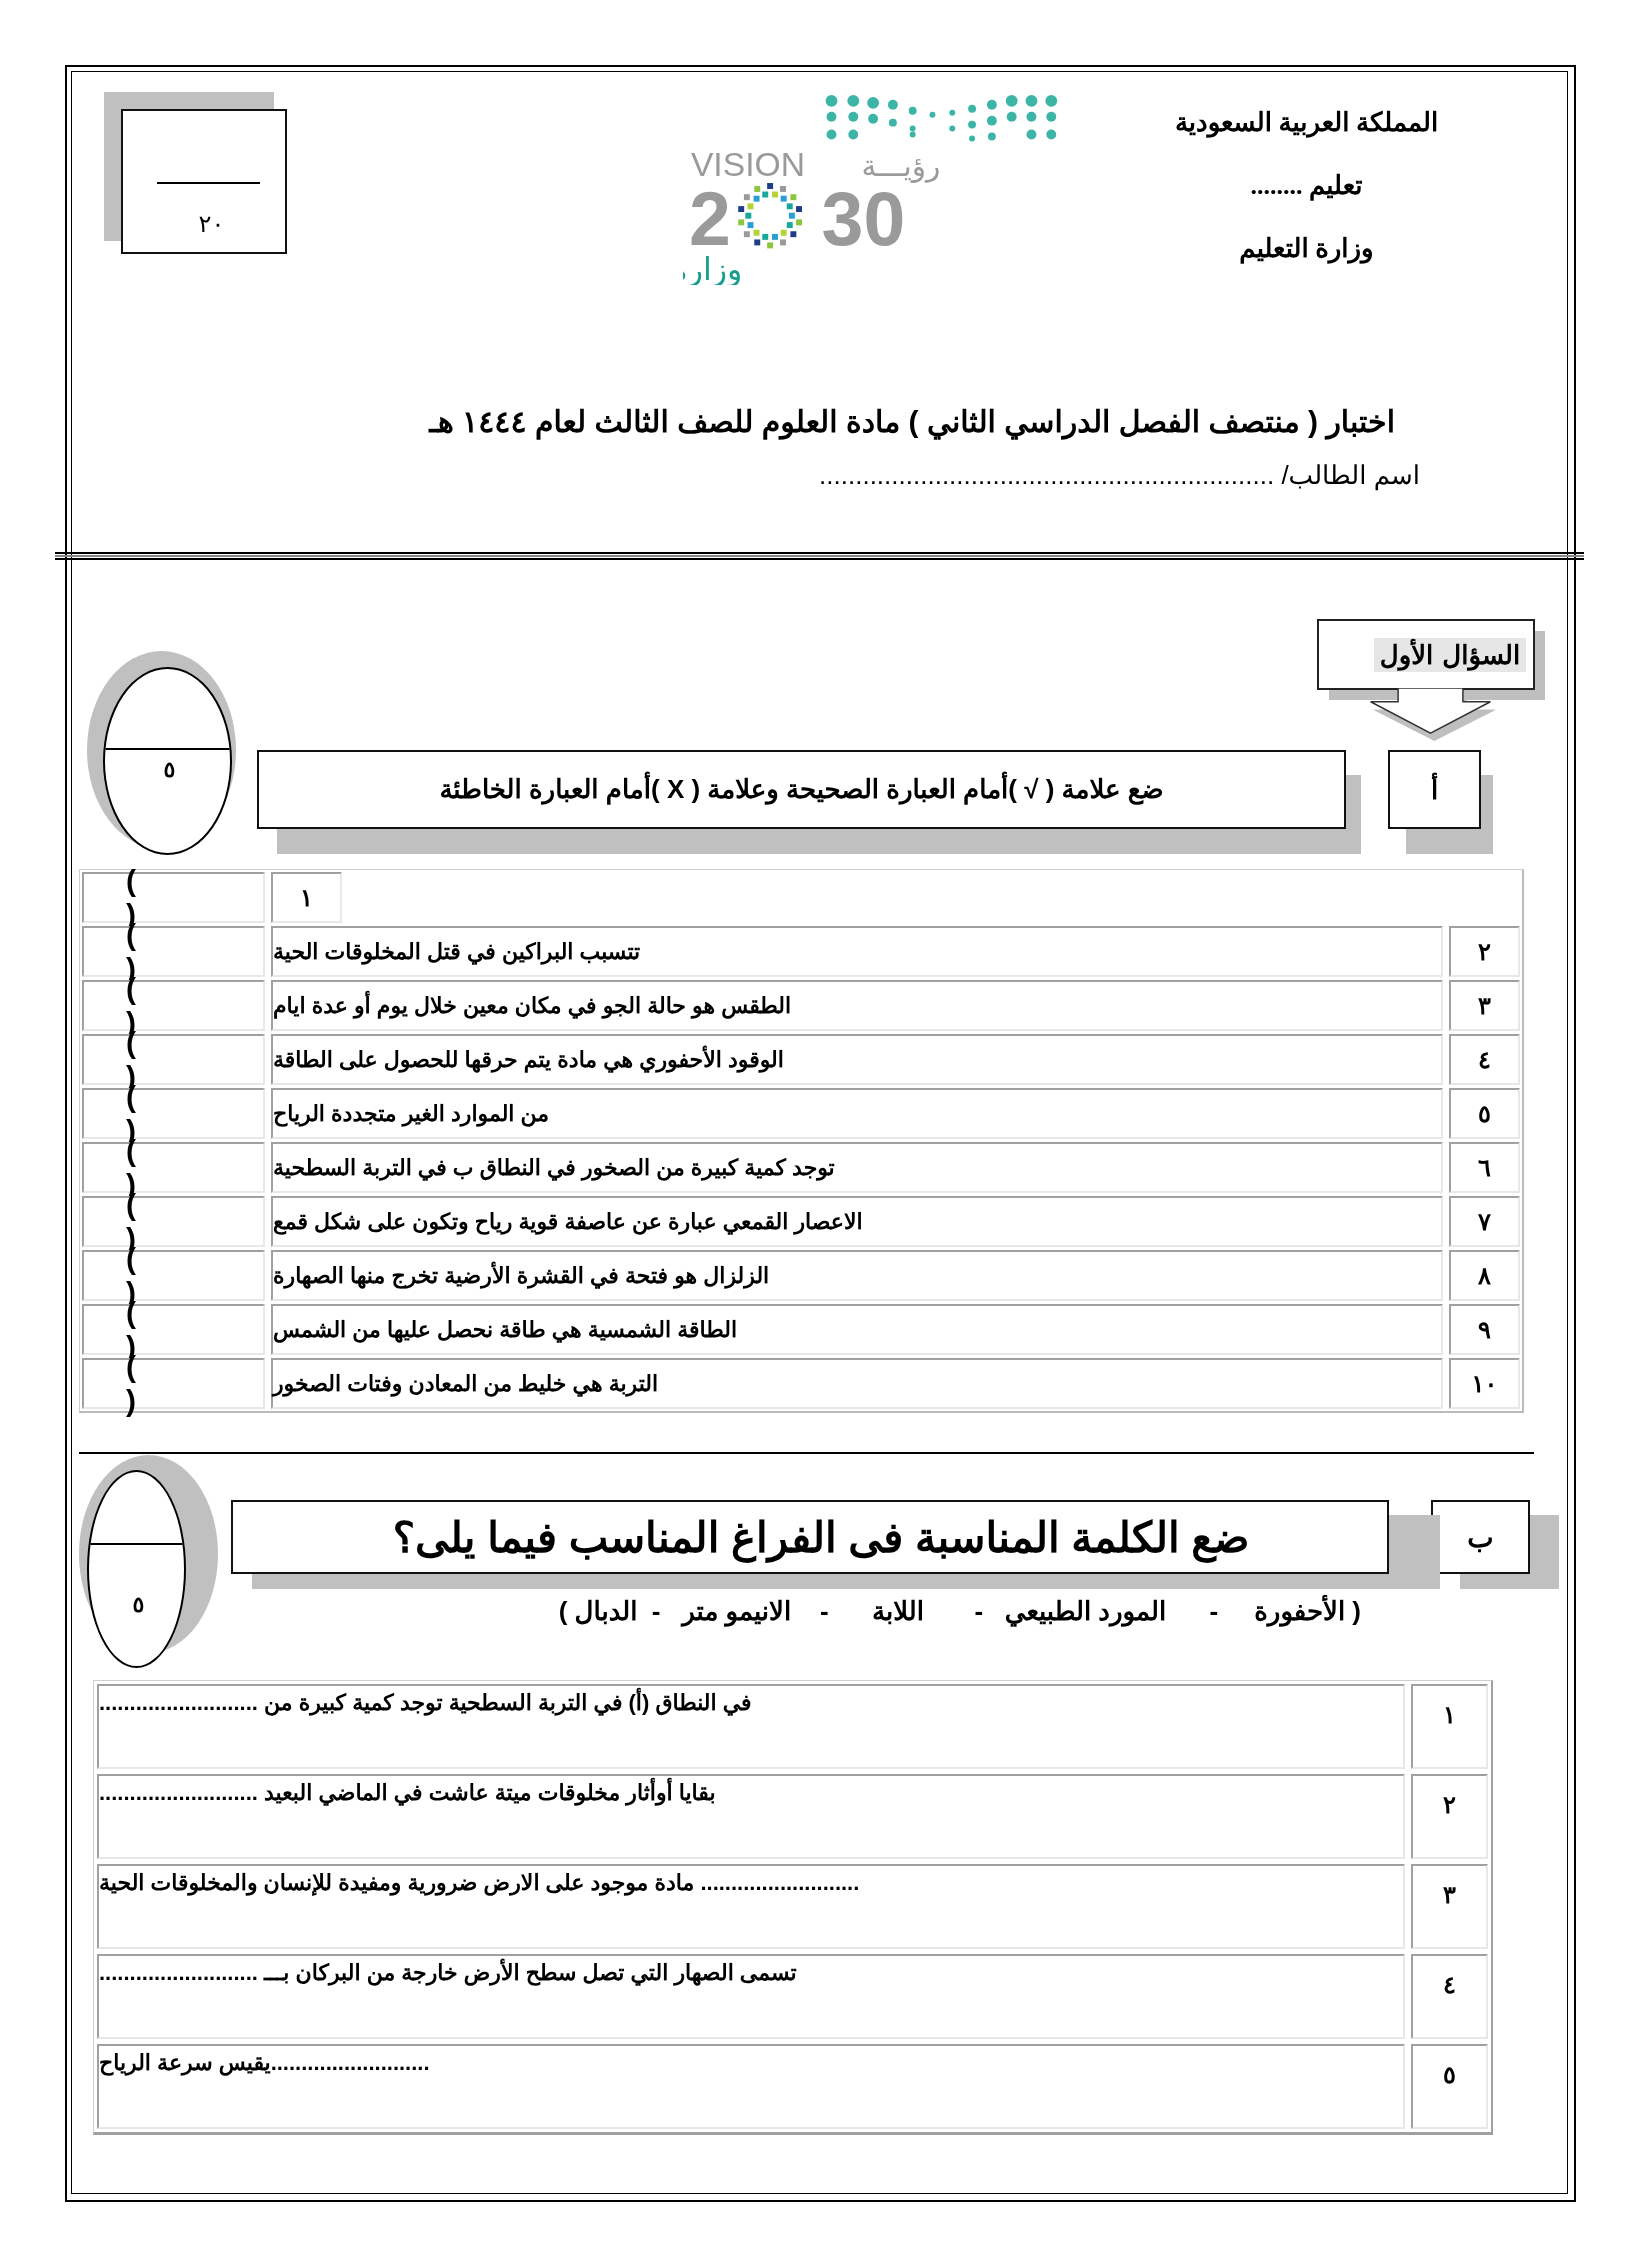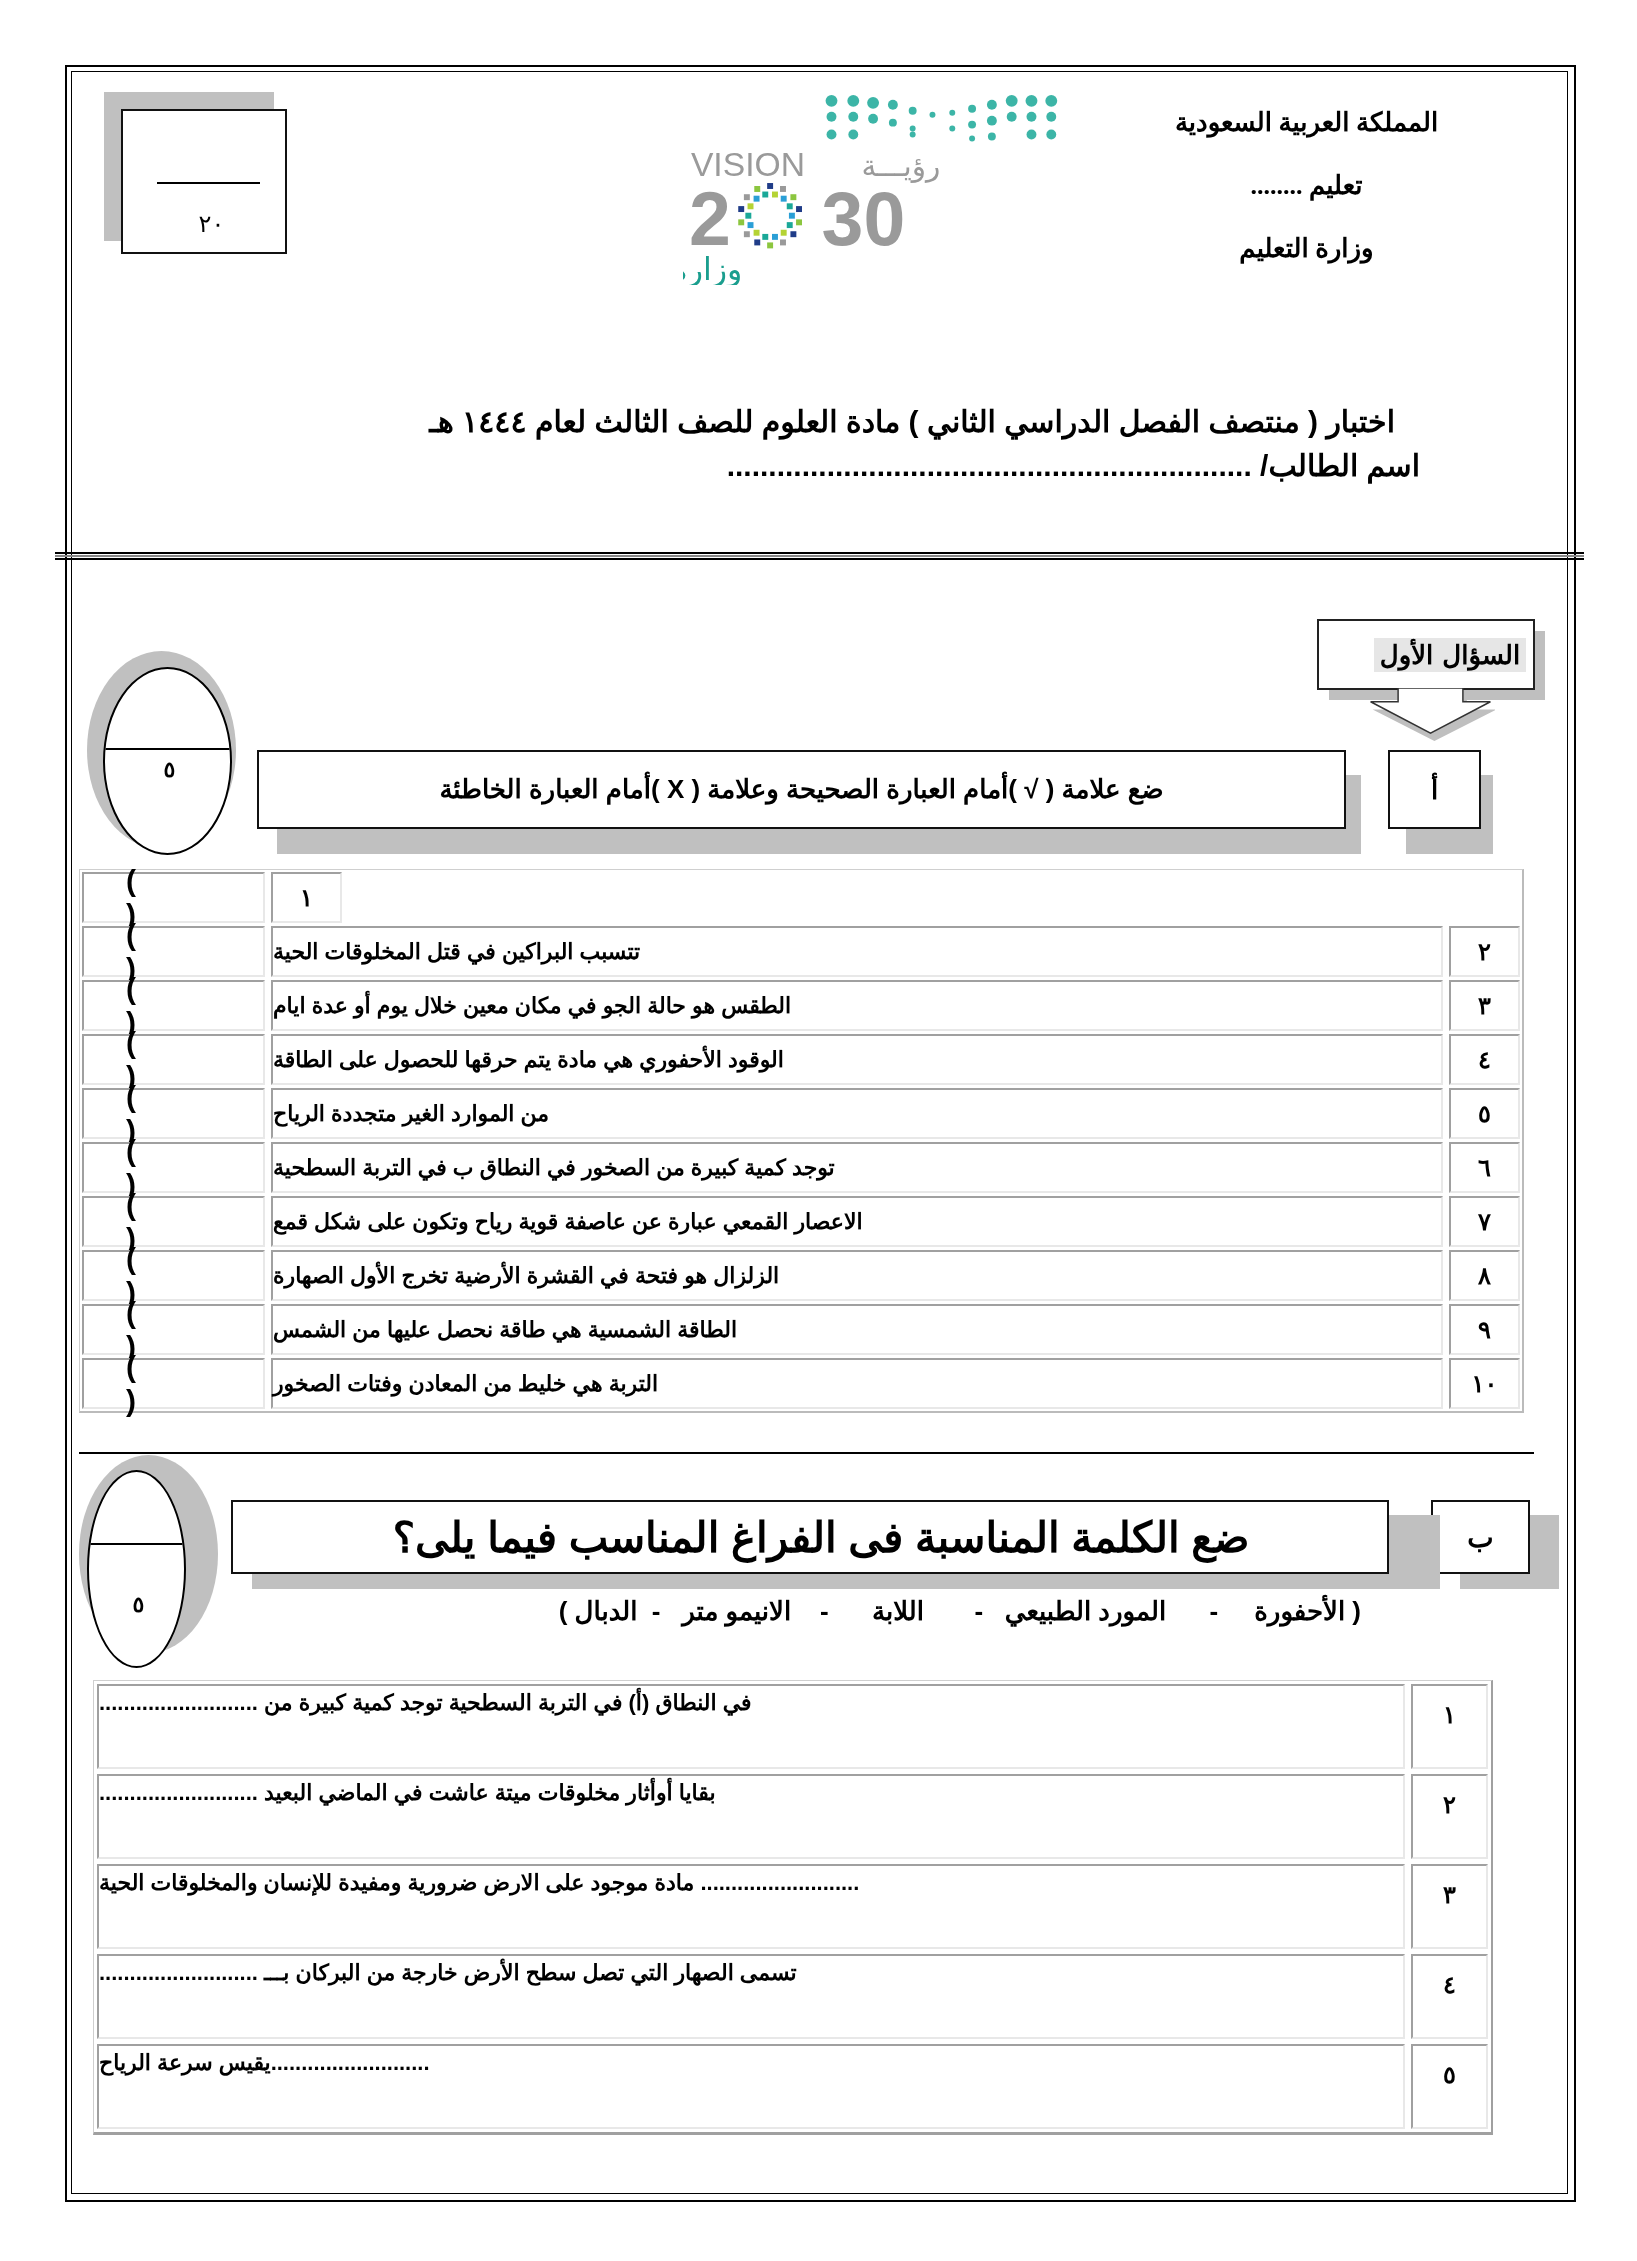--- a/index.html
+++ b/index.html
@@ -28,22 +28,22 @@
   .score-shadow { position:absolute; left:104px; top:92px; width:170px; height:149px; background:#c0c0c0; }
   .score-box { position:absolute; left:121px; top:109px; width:166px; height:145px; background:#fff;
                border:2px solid #111; box-sizing:border-box; }
   .score-line { position:absolute; left:34px; top:71px; width:103px; height:2px; background:#000; }
   .score-total { position:absolute; left:59px; top:99px; width:59px; text-align:center;
                  font-family:"DejaVu Serif", serif; font-weight:normal; font-size:24px; }
 
   
   .exam-title { position:absolute; right:243px; top:404px; direction:rtl; font-weight:bold;
                 font-size:30px; white-space:nowrap; }
-  .student-name { position:absolute; right:218px; top:448px; direction:rtl; font-weight:bold;
-                  font-size:30px; white-space:nowrap; }
+  .student-name { position:absolute; right:218px; top:460px; direction:rtl; font-weight:normal;
+                  font-size:26px; white-space:nowrap; }
 
   
   .q1-box-shadow { position:absolute; left:1329px; top:631px; width:216px; height:69px; background:#bfbfbf; }
   .q1-box { position:absolute; left:1317px; top:619px; width:218px; height:71px; background:#fff;
             border:2px solid #222; box-sizing:border-box; display:flex; align-items:center; justify-content:center;padding-left:48px; }
   .q1-label { background:#e6e6e6; padding:2px 6px; font-family:"DejaVu Serif", serif; font-weight:bold; font-size:26px; direction:rtl; }
   .q1-arrow { position:absolute; left:1366px; top:688px; width:129px; height:54px; }
 
   
   .part-shadow { position:absolute; background:#c0c0c0; }
@@ -241,21 +241,21 @@
   <div class="tf-row">
     <div class="cell c-paren">( )</div>
     <div class="cell c-stmt">
         <span>الاعصار القمعي عبارة عن عاصفة قوية رياح وتكون على شكل قمع</span>
       </div>
     <div class="cell c-num">٧</div>
   </div>
   <div class="tf-row">
     <div class="cell c-paren">( )</div>
     <div class="cell c-stmt">
-        <span>الزلزال هو فتحة في القشرة الأرضية تخرج  الأول الصهارة</span>
+        <span>الزلزال هو فتحة في القشرة الأرضية تخرج  منها الصهارة</span>
       </div>
     <div class="cell c-num">٨</div>
   </div>
   <div class="tf-row">
     <div class="cell c-paren">( )</div>
     <div class="cell c-stmt">
         <span>الطاقة الشمسية هي طاقة نحصل عليها من الشمس</span>
       </div>
     <div class="cell c-num">٩</div>
   </div>

